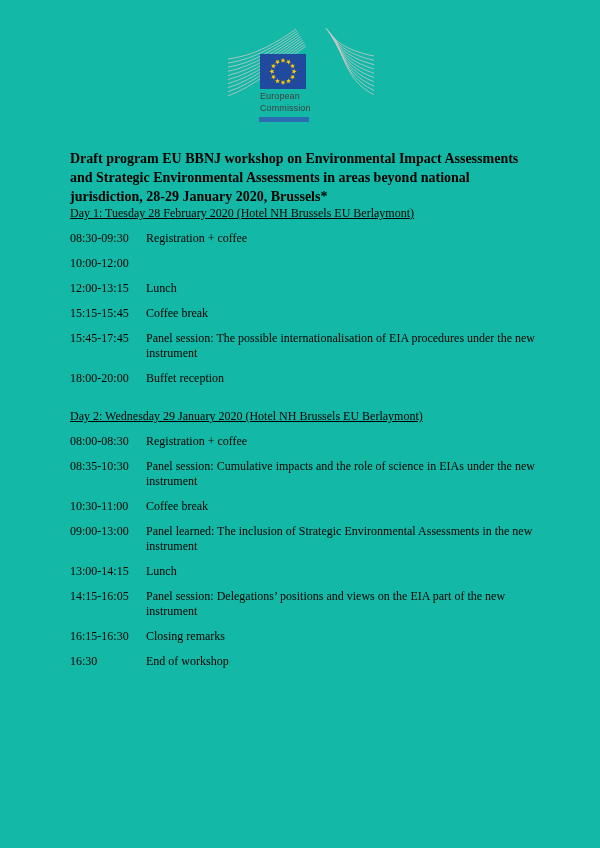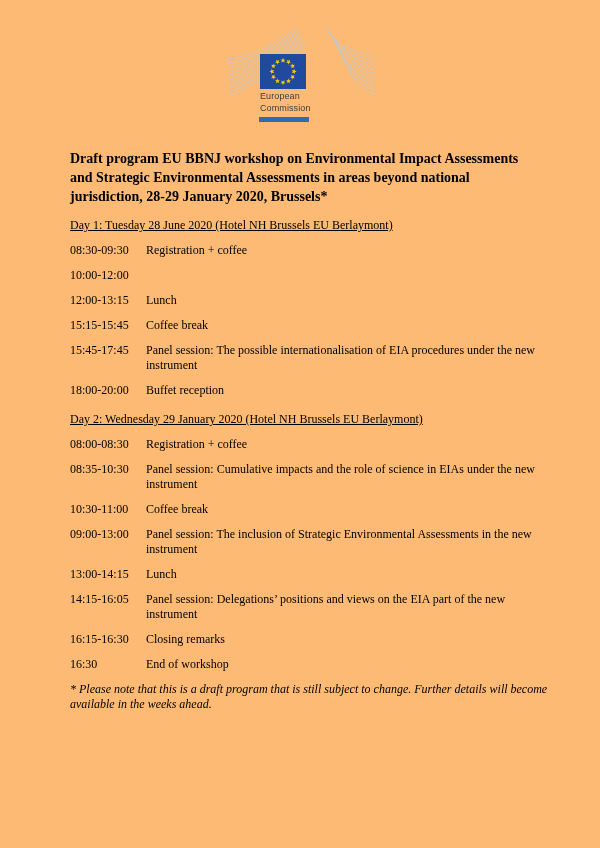--- a/index.html
+++ b/index.html
@@ -1,20 +1,20 @@
 <!DOCTYPE html>
 <html><head>
 <meta charset="utf-8">
 <style>
   html, body { margin: 0; padding: 0; background: #ffffff; }
   .page {
     position: relative;
     width: 600px;
     height: 848px;
-    background: #fdba74;
+    background: #14b8a6;
     font-family: "Liberation Serif", serif;
     color: #000000;
     overflow: hidden;
   }
 
   
   .logo { position: absolute; left: 226px; top: 26px; width: 152px; height: 100px; }
   .logo svg { position: absolute; left: 0; top: 0; }
   .logo-text {
     position: absolute; left: 34px; top: 65px;
@@ -23,30 +23,30 @@
     letter-spacing: 0.1px;
   }
   .logo-bar { position: absolute; left: 33px; top: 91px; width: 50px; height: 5px; }
 
   
   .content { position: absolute; left: 70px; top: 149px; width: 500px; }
 
   .doc-title {
     font-size: 14px; line-height: 19px; font-weight: bold;
     white-space: pre;  
-    margin: 0 0 12px 0;
+    margin: 0 0 0 0;
   }
 
   .day-header {
     font-size: 12px; line-height: 15px; font-weight: normal;
     text-decoration: underline;
     margin: 0 0 10px 0;
     white-space: pre;
   }
-  .day-section + .day-section { margin-top: 14px; }
+  .day-section + .day-section { margin-top: 23px; }
 
   .schedule-row { display: flex; margin-bottom: 10px; font-size: 12px; line-height: 15px; }
   .schedule-time { width: 76px; flex: 0 0 76px; white-space: pre; }
   .schedule-activity { white-space: pre; }
 
   .footnote {
     font-size: 12px; line-height: 15px; font-style: italic;
     white-space: pre;
     margin: 0;
   }
@@ -108,21 +108,21 @@
     <div class="logo-bar" id="logo-bar" style="background: rgb(43, 108, 179);"></div>
   </div>
 
   <div class="content">
     <h1 class="doc-title">Draft program EU BBNJ workshop on Environmental Impact Assessments
 and Strategic Environmental Assessments in areas beyond national
 jurisdiction, 28-29 January 2020, Brussels*</h1>
 
     <div id="days">
   <section class="day-section">
-    <h2 class="day-header">Day 1: Tuesday 28 June 2020 (Hotel NH Brussels EU Berlaymont)</h2>
+    <h2 class="day-header">Day 1: Tuesday 28 February 2020 (Hotel NH Brussels EU Berlaymont)</h2>
     <div class="rows">
   <div class="schedule-row">
     <span class="schedule-time">08:30-09:30</span>
     <span class="schedule-activity">Registration + coffee</span>
   </div>
 
 
   <div class="schedule-row">
     <span class="schedule-time">10:00-12:00</span>
   </div>
@@ -165,21 +165,21 @@
 instrument</span>
   </div>
 
   <div class="schedule-row">
     <span class="schedule-time">10:30-11:00</span>
     <span class="schedule-activity">Coffee break</span>
   </div>
 
   <div class="schedule-row">
     <span class="schedule-time">09:00-13:00</span>
-    <span class="schedule-activity">Panel session: The inclusion of Strategic Environmental Assessments in the new
+    <span class="schedule-activity">Panel learned: The inclusion of Strategic Environmental Assessments in the new
 instrument</span>
   </div>
 
   <div class="schedule-row">
     <span class="schedule-time">13:00-14:15</span>
     <span class="schedule-activity">Lunch</span>
   </div>
 
   <div class="schedule-row">
     <span class="schedule-time">14:15-16:05</span>
@@ -193,16 +193,14 @@
   </div>
 
   <div class="schedule-row">
     <span class="schedule-time">16:30</span>
     <span class="schedule-activity">End of workshop</span>
   </div>
 </div>
   </section>
 </div>
 
-    <p class="footnote">* Please note that this is a draft program that is still subject to change. Further details will become
-available in the weeks ahead.</p>
   </div>
 </div>
 
 </body></html>

